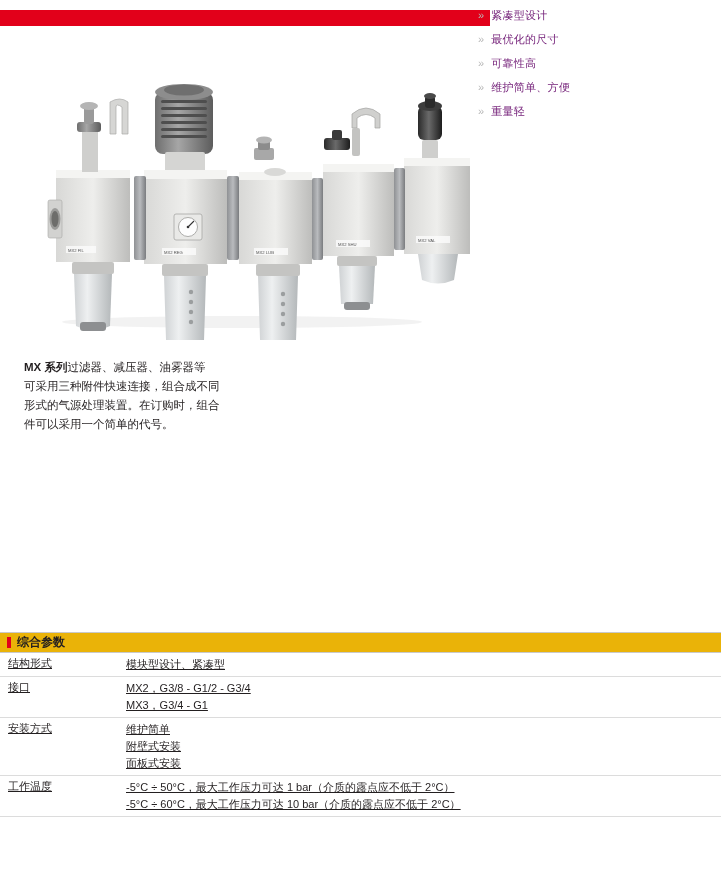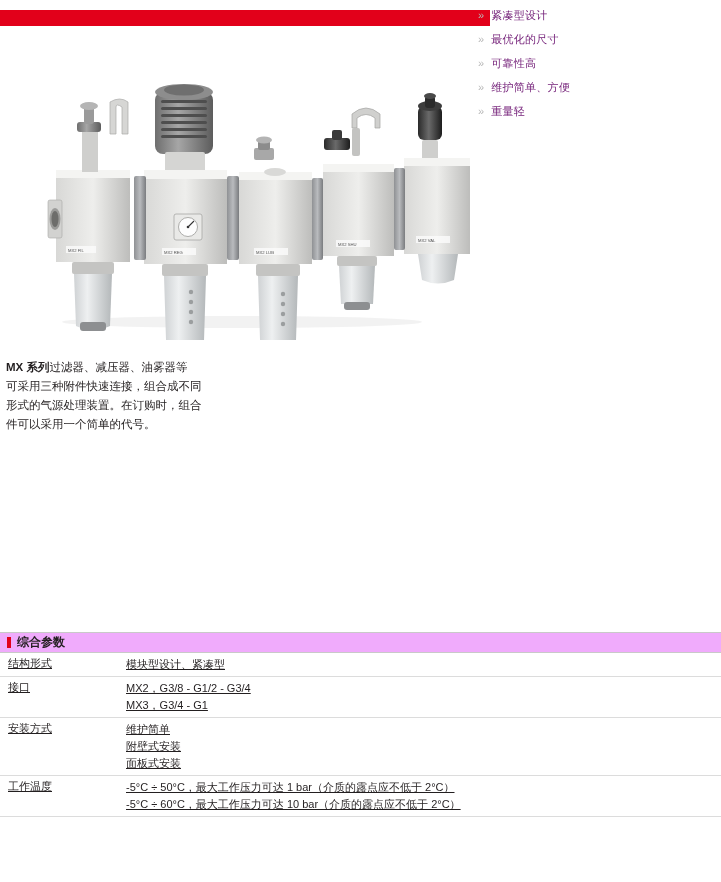--- a/index.html
+++ b/index.html
@@ -57,37 +57,37 @@
     top: 40px;
     width: 450px;
     height: 300px;
   }
 
   .pi-svg { display: block; }
 
   
   .caption {
     position: absolute;
-    left: 6px;
+    left: 24px;
     top: 358px;
     width: 230px;
     font-size: 11.5px;
     line-height: 1.65;
     color: #231f20;
   }
 
   
   .spec-wrap {
     position: absolute;
     left: 0;
     top: 632px;
     width: 721px;
   }
   .spec-header {
-    background: #f0abfc;
+    background: #eab308;
     height: 19px;
     display: flex;
     align-items: center;
     border-top: 1px solid #c9c9c9;
     border-bottom: 1px solid #c9c9c9;
   }
   .spec-header .mark {
     width: 4px;
     height: 11px;
     background: #e2001a;

